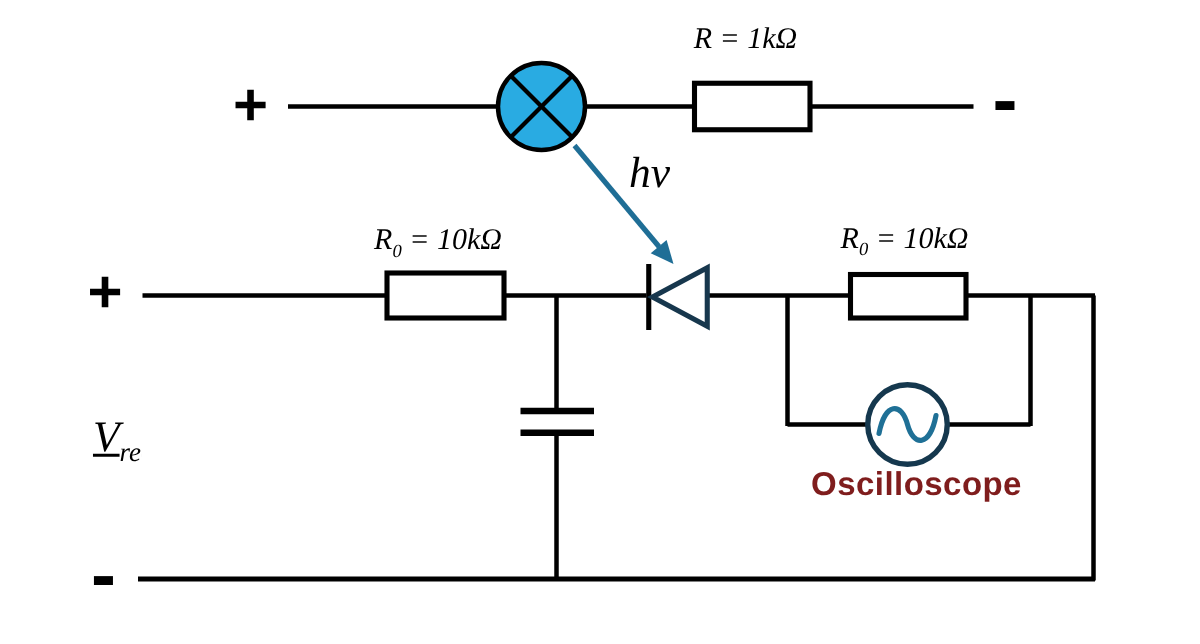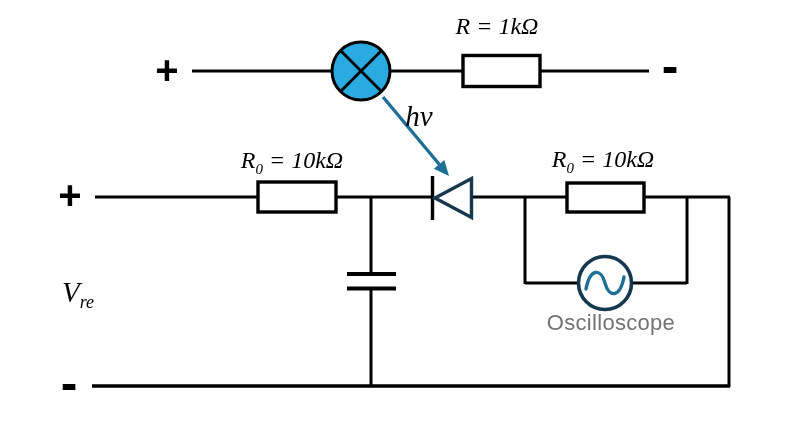--- a/index.html
+++ b/index.html
@@ -14,39 +14,39 @@
   .lbl {
     position: absolute;
     transform: translate(-50%, -50%);
     white-space: nowrap;
     color: #000;
     line-height: 1;
   }
   .math {
     font-family: "Liberation Serif", serif;
     font-style: italic;
-    font-size: 24px;
+    font-size: 20px;
   }
   .math sub {
     font-size: 0.62em;
     font-style: italic;
     line-height: 0;
   }
   .big-math { font-size: 29px; }
   .sign {
     font-family: "Liberation Sans", sans-serif;
     font-weight: 700;
   }
   .plus  { font-size: 40px; }
   .minus { font-size: 50px; }
   .sans-label {
     font-family: "Liberation Sans", sans-serif;
     font-size: 22px;
-    font-weight: 400;
-    color: #737373;
+    font-weight: 700;
+    color: #7f1d1d;
     letter-spacing: 0.3px;
   }
 </style>
 </head>
 <body>
 
 <div class="stage">
 
   <svg width="800" height="429" viewBox="0 0 800 429">
 
@@ -100,26 +100,26 @@
     <g>
       <circle cx="605" cy="283" r="26.5" fill="#ffffff" stroke="#15384E" stroke-width="3.6"></circle>
       <path d="M 586 289 C 590 268, 601 268, 605 283 C 609 298, 620 298, 624 277" fill="none" stroke="#1F7096" stroke-width="3.4" stroke-linecap="round"></path>
     </g>
   </svg>
 
   <div class="lbl sign plus" style="left:167px; top:70px;">+</div>
   <div class="lbl sign minus" style="left:670px; top:66px;">-</div>
   <div class="lbl math" style="left:497px; top:26px;">R = 1kΩ</div>
 
-  <div class="lbl math big-math" style="left:419px; top:116px;">hν</div>
+  <div class="lbl math big-math" style="left:433px; top:116px;">hν</div>
 
   <div class="lbl sign plus" style="left:70px; top:195px;">+</div>
   <div class="lbl sign minus" style="left:69px; top:383px;">-</div>
 
-  <div class="lbl math big-math" style="left:78px; top:292px;"><span>V</span><sub>re</sub></div>
+  <div class="lbl math big-math" style="left:78px; top:292px;text-decoration:underline;"><span>V</span><sub>re</sub></div>
 
   <div class="lbl math" style="left:292px; top:160px;"><span>R</span><sub>0</sub><span> = 10kΩ</span></div>
 
   <div class="lbl math" style="left:603px; top:159px;"><span>R</span><sub>0</sub><span> = 10kΩ</span></div>
 
 
   <div class="lbl sans-label" style="left:611px; top:323px;">Oscilloscope</div>
 
 </div>
 

